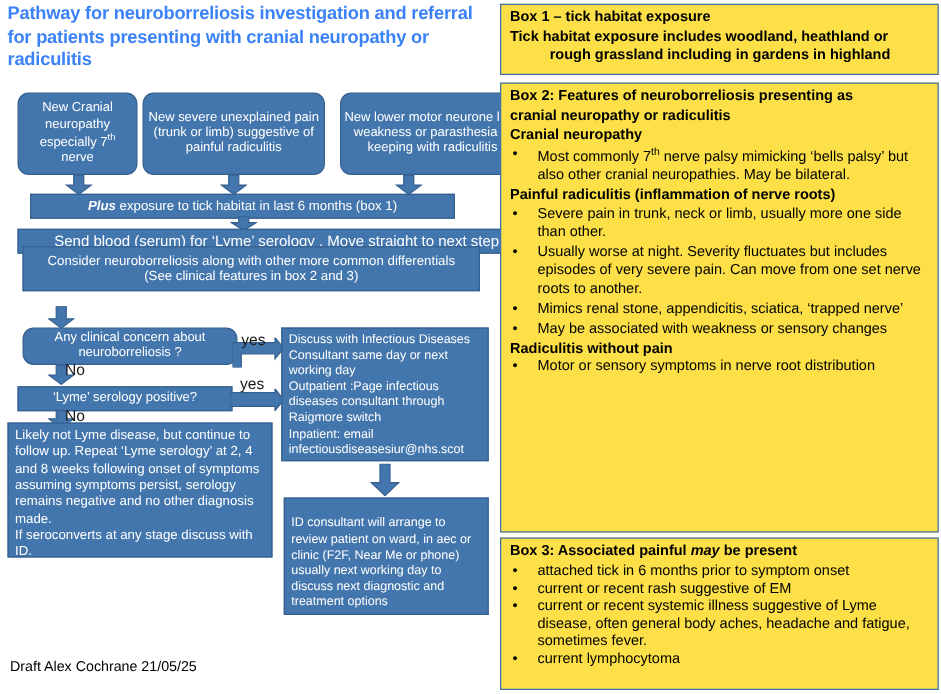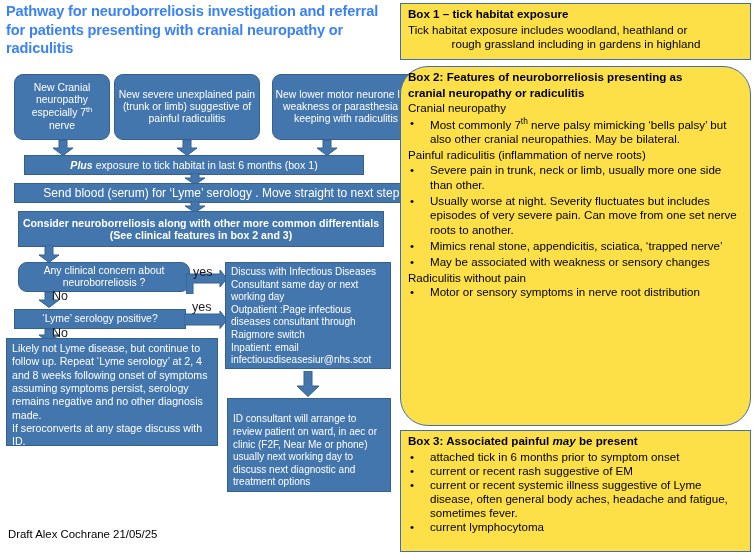--- a/index.html
+++ b/index.html
@@ -50,21 +50,21 @@
     line-height: 1.26;
   }
 
   
   #tb1 { left: 14px;  top: 74px;  width: 96px;  height: 66px; font-size: 10.4px; }
   #tb2 { left: 114px; top: 74px;  width: 146px; height: 66px; font-size: 10.4px; }
   #tb3 { left: 272px; top: 74px;  width: 148px; height: 66px; font-size: 10.4px; }
 
   #plusbox   { left: 24px; top: 155px; width: 340px; height: 20px; font-size: 10.6px; }
   #serobox   { left: 14px; top: 183px; width: 418px; height: 20px; font-size: 12px; }
-  #considerbox { left: 18px; top: 211px; width: 366px; height: 36px; font-size: 10.6px; font-weight: bold; }
+  #considerbox { left: 18px; top: 197px; width: 366px; height: 36px; font-size: 10.6px; }
 
   #dec1 { left: 18px; top: 262px; width: 172px; height: 30px; font-size: 10.4px; }
   #dec2 { left: 14px; top: 309px; width: 172px; height: 20px; font-size: 10.4px; }
 
   #idbox   { left: 225px; top: 262px; width: 166px; height: 107px;
              font-size: 10px; padding: 3px 4px 2px 5px; }
   #idrev   { left: 227px; top: 398px; width: 164px; height: 94px;
              font-size: 10px; padding: 3px 4px 2px 5px; align-items: flex-end; }
   #notlyme { left: 6px; top: 338px; width: 212px; height: 108px;
              font-size: 10.6px; padding: 3px 4px 2px 5px; }
@@ -104,32 +104,33 @@
     position: absolute;
     left: 0;
     width: 351px;
     background: #fde047;
     border: 1.6px solid #3f6fad;
     box-sizing: border-box;
     padding: 3px 6px 3px 7px;
     color: #000;
   }
   #box1 { top: 3px;   height: 57px; }
-  #box2 { top: 66px;  height: 360px; border-radius: 28px; }
+  #box2 { top: 66px;  height: 360px; }
   #box3 { top: 430px; height: 122px; }
 
   .bx-head {
     font-weight: bold;
     font-size: 11.6px;
     line-height: 1.26;
     margin-bottom: 1px;
   }
   .bx-sub {
     font-size: 11.6px;
     line-height: 1.26;
+    font-weight: bold;
   }
   #box1 .bx-sub { text-align: left; }
   #box1 .line2 { text-align: center; }
 
   .bullet-row {
     display: flex;
     font-size: 11.6px;
     line-height: 1.28;
     margin: 0;
   }

